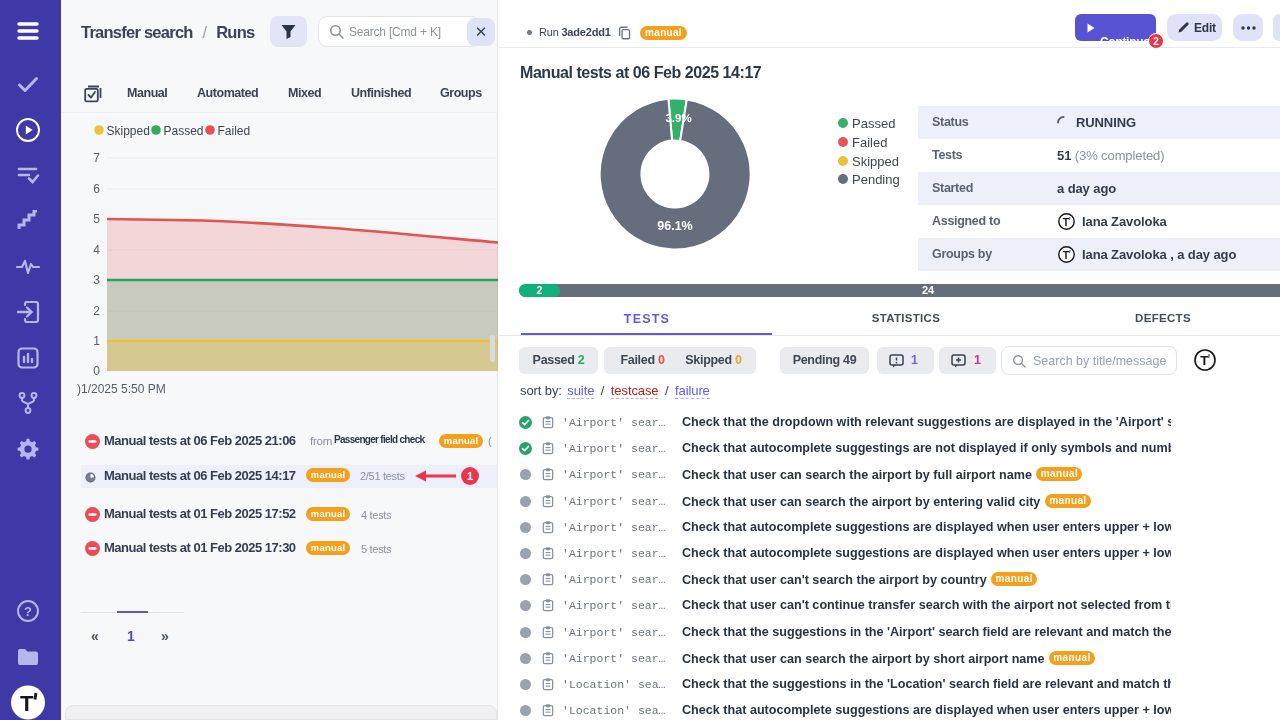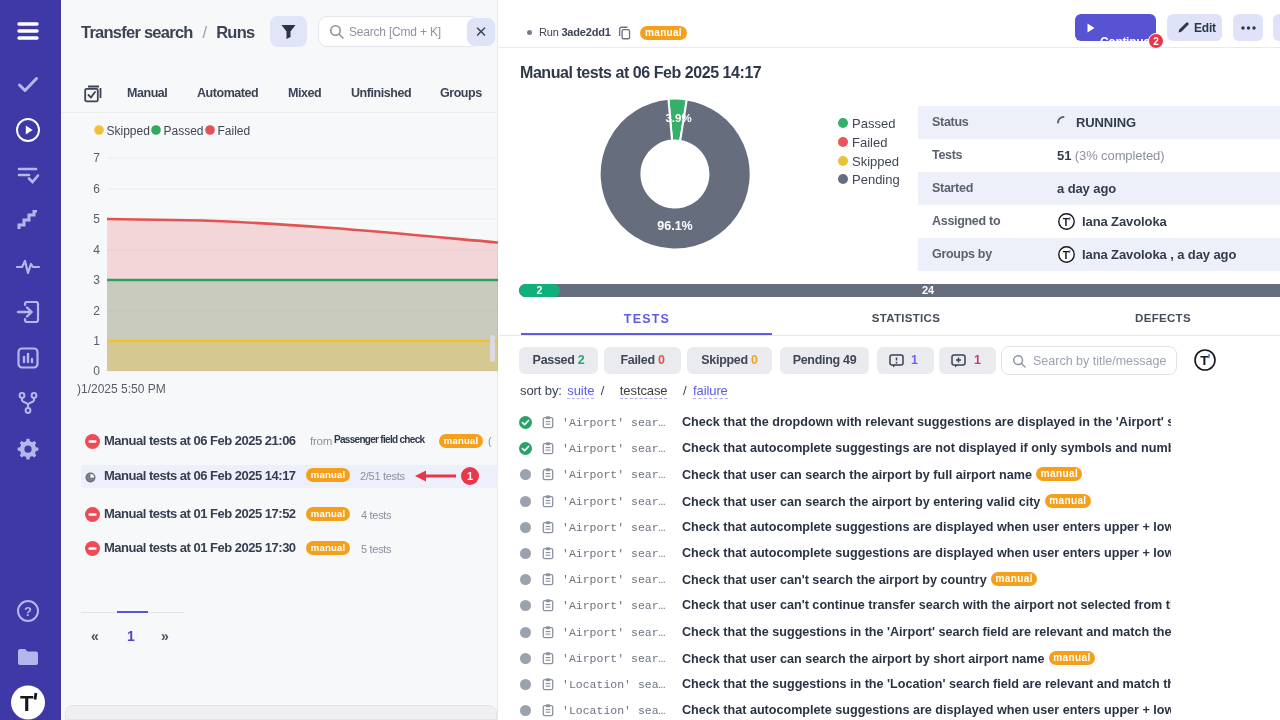--- a/index.html
+++ b/index.html
@@ -25,21 +25,21 @@
 .runrow.hl { }
 .runtitle { position:absolute; left:43px; top:7px; font-size:13px; font-weight:bold; color:#353e50; white-space:nowrap; letter-spacing:-0.5px;}
 .badge { display:inline-block; background:#f5a01d; color:#fff; font-size:9.5px; font-weight:bold; border-radius:7px; width:44px; height:14px; line-height:14px; text-align:center; letter-spacing:0.2px; }
 .badge2 { display:inline-block; background:#f5a01d; color:#fff; font-size:10px; font-weight:bold; border-radius:7px; width:47px; height:13.5px; line-height:13.5px; text-align:center; letter-spacing:0.3px; }
 .graytxt { font-size:11px; letter-spacing:-0.3px; color:#8b919e; }
 
 #right { position:absolute; left:499px; top:0; width:781px; height:720px; background:#fff; }
 .topbar { position:absolute; left:0; top:0; width:781px; height:48px; border-bottom:1px solid #e9eaee; }
 .btn { position:absolute; border-radius:6px; font-size:13px; font-weight:bold; }
 .btn.primary { background:#5753d2; color:#fff; }
-.btn.lite { background:#dfe2f9; color:#2e3748; }
+.btn.lite { background:#dfe2f9; color:#2e3748;border-radius:9px; }
 .h1 { position:absolute; left:21px; top:64px; font-size:16px; font-weight:bold; color:#2e3849; letter-spacing:-0.45px; }
 .dtable { position:absolute; left:419px; top:106px; width:362px; height:164px; }
 .drow { position:absolute; left:0; width:362px; height:33px; }
 .drow.odd { background:#edf0f8; }
 .dlabel { position:absolute; left:14px; top:9px; font-size:12.5px; font-weight:bold; letter-spacing:-0.3px; color:#5a6270; }
 .dval { position:absolute; left:139px; top:9px; font-size:13px; font-weight:bold; letter-spacing:-0.1px; color:#333c4e; }
 .tabR { position:absolute; top:312px; font-size:11.5px; font-weight:bold; letter-spacing:0.3px; color:#454d5c; transform:translateX(-50%); }
 .fbtn { position:absolute; top:347px; height:27px; background:#e9ebee; border-radius:6px; font-size:12.5px; font-weight:bold; letter-spacing:-0.3px; color:#3f4654; text-align:center; }
 .fbtn span { font-weight:bold; }
 .trow { position:absolute; left:0; width:781px; height:26px; }
@@ -262,21 +262,21 @@
     </div>
 
     <span class="tabR" style="left:148px;color:#5d5ae6;font-size:12.5px;letter-spacing:1.2px">TESTS</span>
     <span class="tabR" style="left:407px">STATISTICS</span>
     <span class="tabR" style="left:664px">DEFECTS</span>
     <div class="abs" style="left:0;top:334.5px;width:781px;height:1px;background:#e6e8ec"></div>
     <div class="abs" style="left:22px;top:332.5px;width:251px;height:2px;background:#5d5ae6"></div>
 
     <div class="fbtn" style="left:20px;width:79px;line-height:27px">Passed <span style="color:#29a86b">2</span></div>
     <div class="fbtn" style="left:105px;width:77px;line-height:27px">Failed <span style="color:#e85050">0</span></div>
-    <div class="fbtn" style="left:188px;width:85px;line-height:27px">Skipped <span style="color:#f0a32a">0</span></div>
+    <div class="fbtn" style="left:172px;width:85px;line-height:27px">Skipped <span style="color:#f0a32a">0</span></div>
     <div class="fbtn" style="left:281px;width:89px;line-height:27px">Pending 49</div>
     <div class="fbtn" style="left:378px;width:57px">
       <svg class="abs" style="left:12px;top:7px" width="15" height="14" viewBox="0 0 15 14">
           <rect x="1" y="1" width="13" height="10" rx="2" stroke="#3a4254" stroke-width="1.5" fill="none"></rect>
           <path d="M4 11 L4 13.5 L7 11" fill="#3a4254"></path>
           <line x1="7.5" y1="3.5" x2="7.5" y2="6.5" stroke="#3a4254" stroke-width="1.5"></line>
           <circle cx="7.5" cy="8.7" r="0.9" fill="#3a4254"></circle>
         </svg>
       <span class="abs" style="left:34px;top:6px;color:#7a5fe8">1</span>
     </div>
@@ -295,21 +295,21 @@
           <line x1="10.2" y1="10.2" x2="14" y2="14" stroke="#8d939f" stroke-width="1.5" stroke-linecap="round"></line>
         </svg>
       <span style="position:absolute;left:31px;top:7px;font-size:12.5px;color:#9aa2af">Search by title/message</span>
     </div>
     <svg class="abs" style="left:695px;top:349px" width="22" height="22" viewBox="0 0 22 22">
         <circle cx="11" cy="11" r="10" fill="#fff" stroke="#16161d" stroke-width="1.6"></circle>
         <text x="10.3" y="16.2" text-anchor="middle" font-size="13.5" font-weight="bold" fill="#16161d">T</text>
         <rect x="14" y="5" width="1.8" height="4.2" fill="#4f77e0" transform="rotate(10 14.9 7.1)"></rect>
       </svg>
 
-    <div class="abs" style="left:21px;top:383px;font-size:13px;letter-spacing:-0.1px;color:#3a4254">sort by: <span style="color:#5c5ce6;border-bottom:1px dashed #b0b0f5;margin:0 3px 0 2px">suite</span> / <span style="color:#404040;border-bottom:1px dashed #b0b0f5;margin:0 12px">testcase</span> / <span style="color:#5c5ce6;border-bottom:1px dashed #b0b0f5;margin-left:3px">failure</span></div>
+    <div class="abs" style="left:21px;top:383px;font-size:13px;letter-spacing:-0.1px;color:#3a4254">sort by: <span style="color:#5c5ce6;border-bottom:1px dashed #b0b0f5;margin:0 3px 0 2px">suite</span> / <span style="color:#b91c1c;border-bottom:1px dashed #b0b0f5;margin:0 3px">testcase</span> / <span style="color:#5c5ce6;border-bottom:1px dashed #b0b0f5;margin-left:3px">failure</span></div>
 
     <div id="trows">
       <div class="trow" style="top:409px">
           <svg class="abs" style="left:20px;top:7px" width="13" height="13" viewBox="0 0 14 14">
             <circle cx="7" cy="7" r="7" fill="#27a36a"></circle>
             <path d="M3.8 7.2 L6 9.4 L10.2 4.8" stroke="#fff" stroke-width="1.8" fill="none" stroke-linecap="round" stroke-linejoin="round"></path>
           </svg>
           <svg class="ticon" width="12" height="14" viewBox="0 0 14 15">
             <rect x="1.5" y="2.5" width="11" height="11.5" rx="1.8" stroke="#8a919e" stroke-width="1.5" fill="none"></rect>
             <rect x="4.6" y="0.8" width="4.8" height="3.4" rx="1" fill="#8a919e"></rect>

